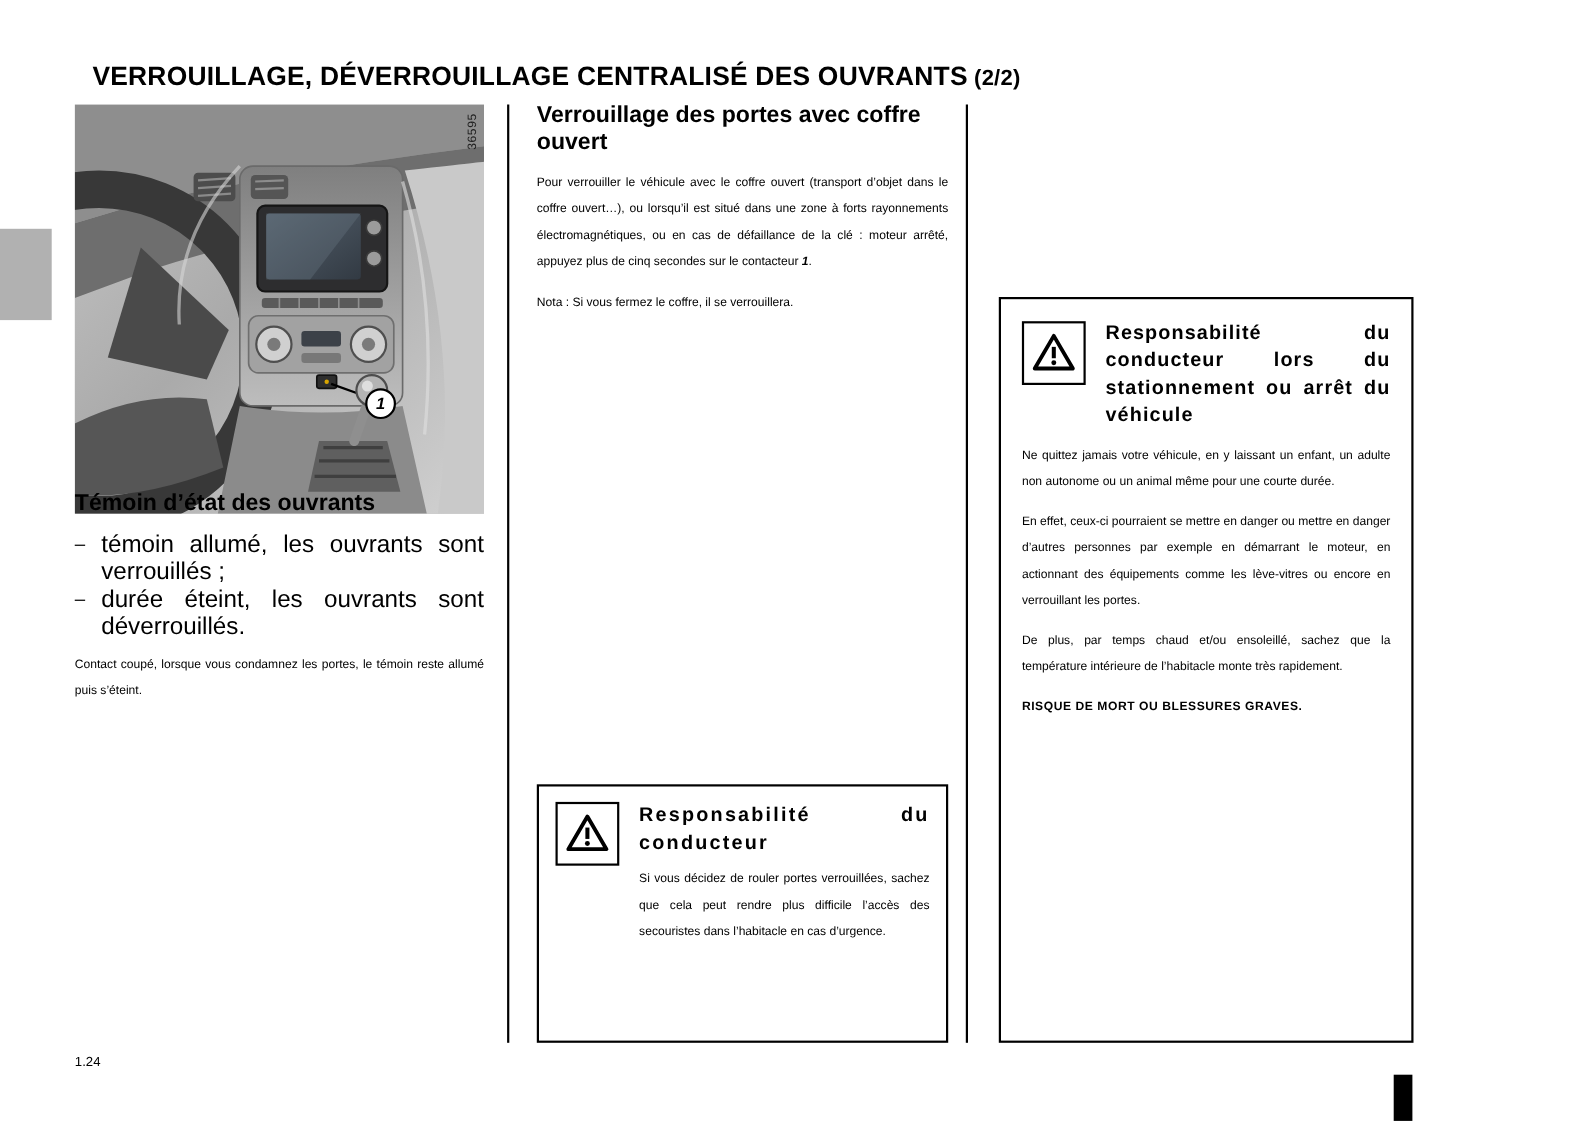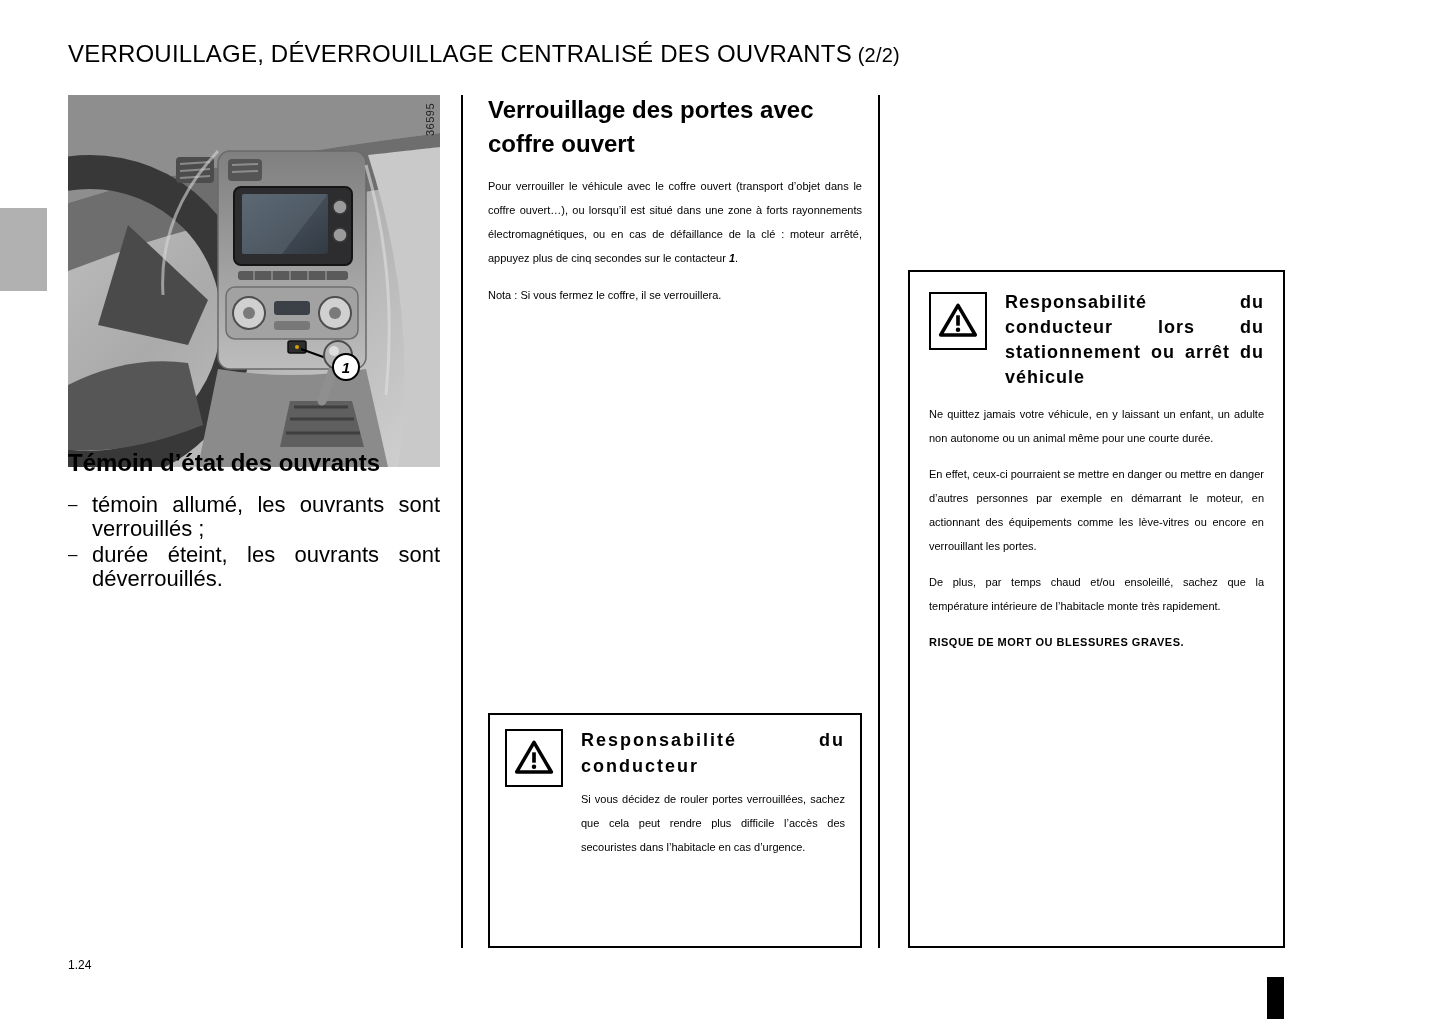--- a/index.html
+++ b/index.html
@@ -1,38 +1,38 @@
 <!DOCTYPE html>
 <html lang="fr"><head>
 <meta charset="utf-8">
 <style>
   html,body{margin:0;padding:0;background:#ffffff;}
   body{font-family:"Liberation Sans","DejaVu Sans",sans-serif;color:#000;}
   .page{position:relative;width:1445px;height:1019px;background:#fff;overflow:hidden;}
 
   .chapter-tab{position:absolute;left:0;top:208px;width:47px;height:83px;background:#b1b1b1;}
 
-  .title{position:absolute;left:68px;top:40px;width:1220px;margin:0;
-         font-size:24px;font-weight:normal;letter-spacing:.2px;}
+  .title{position:absolute;left:68px;top:40px;width:1220px;margin:16px;
+         font-size:24px;font-weight:bold;letter-spacing:.2px;}
   .title .suffix{font-size:20px;}
 
   
   .figure{position:absolute;left:68px;top:95px;width:372px;height:372px;background:#b8b8b8;overflow:hidden;}
   .figure svg{display:block;}
   .photo-id{position:absolute;top:8px;right:4px;font-size:11px;color:#222;
             writing-mode:vertical-rl;transform:rotate(180deg);letter-spacing:.5px;}
   .callout{position:absolute;left:264px;top:258px;width:24px;height:24px;background:#fff;
            border:2px solid #000;border-radius:50%;display:flex;align-items:center;justify-content:center;
            font-size:15px;font-weight:bold;font-style:italic;}
 
   
   .col-left-text{position:absolute;left:68px;top:446px;width:372px;}
   .col-middle{position:absolute;left:488px;top:93px;width:374px;}
 
-  h2{font-size:24px;line-height:34px;font-weight:bold;margin:0 0 13px 0;}
+  h2{font-size:21px;line-height:24px;font-weight:bold;margin:0 0 13px 0;}
   p{font-size:11px;line-height:24px;margin:0 0 13px 0;}
   .just{text-align:justify;}
   .ref{font-weight:bold;font-style:italic;}
 
   .bullet{display:flex;margin:0 0 2px 0;}
   .bullet .dash{width:24px;flex:0 0 24px;font-size:17px;line-height:24px;}
   .bullet .btext{flex:1;font-size:22px;line-height:24px;text-align:justify;}
   .bullet-group{margin-bottom:11px;}
 
   .divider{position:absolute;top:95px;width:2px;height:853px;background:#000;}
@@ -152,20 +152,21 @@
     <div class="bullet-group">
       <div class="bullet">
         <span class="dash">–</span>
         <span class="btext">témoin allumé, les ouvrants sont verrouillés ;</span>
       </div>
       <div class="bullet">
         <span class="dash">–</span>
         <span class="btext">durée éteint, les ouvrants sont déverrouillés.</span>
       </div>
     </div>
+    <p class="just">Contact coupé, lorsque vous condamnez les portes, le témoin reste allumé puis s’éteint.</p>
   </div>
 
   <div class="divider divider-1"></div>
   <div class="divider divider-2"></div>
 
   <div class="col-middle">
     <h2>Verrouillage des portes avec coffre ouvert</h2>
     <p class="just"><span>Pour verrouiller le véhicule avec le coffre ouvert (transport d’objet dans le coffre ouvert…), ou lorsqu’il est situé dans une zone à forts rayonnements électromagnétiques, ou en cas de défaillance de la clé : moteur arrêté, appuyez plus de cinq secondes sur le contacteur </span><span class="ref">1</span><span>.</span></p>
     <p class="just">Nota : Si vous fermez le coffre, il se verrouillera.</p>
   </div>

